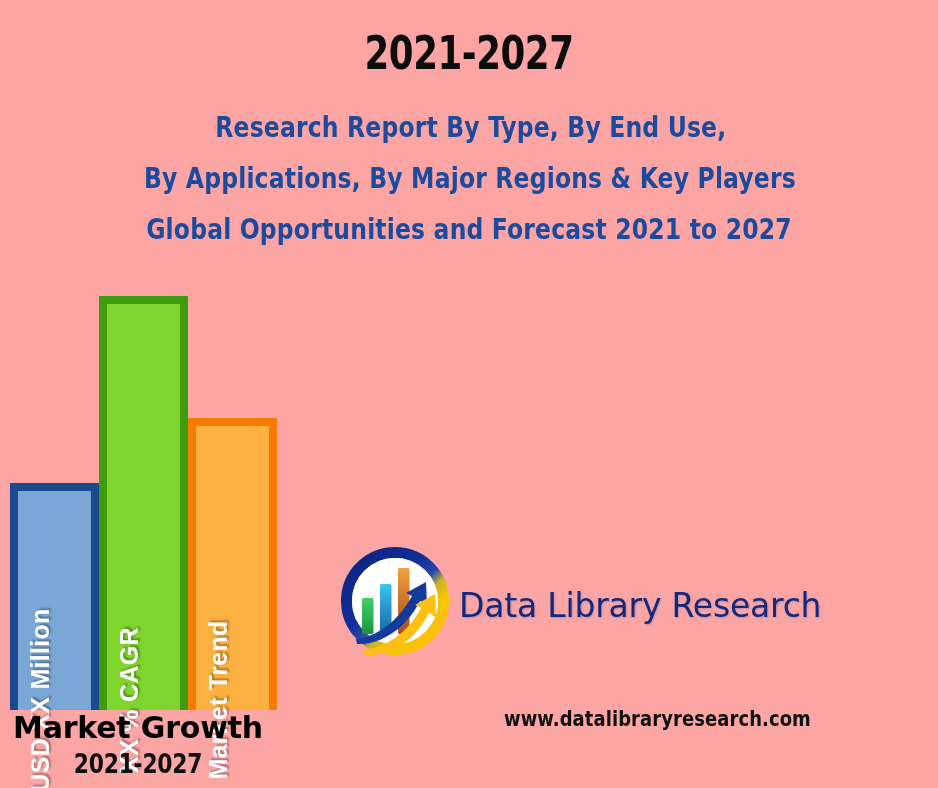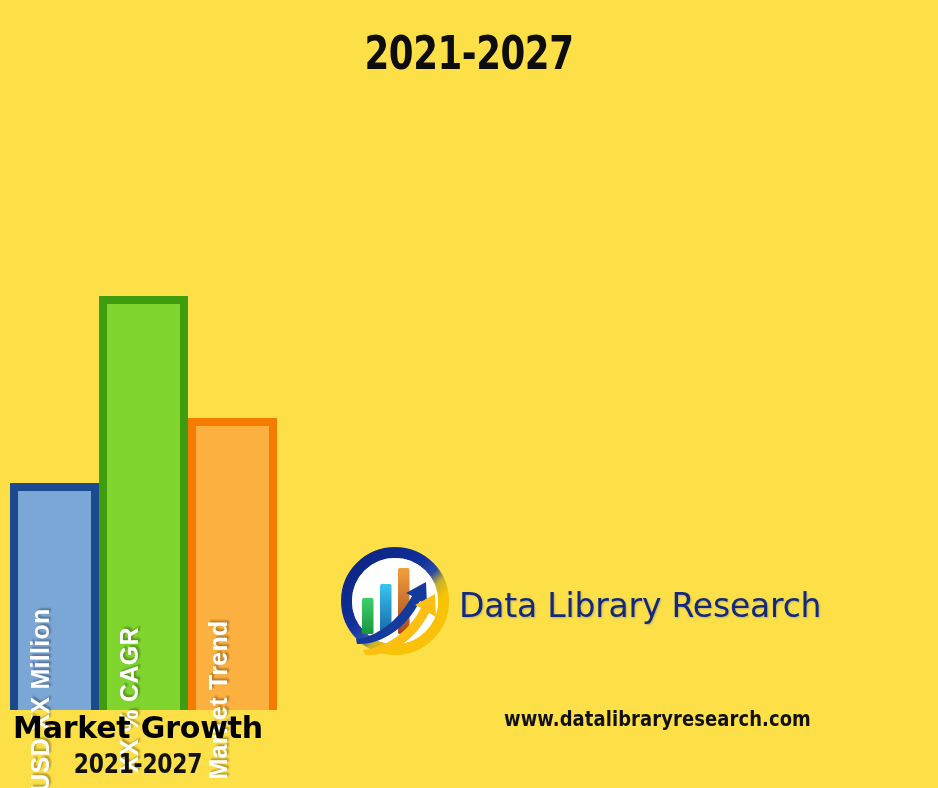--- a/index.html
+++ b/index.html
@@ -8,21 +8,21 @@
     padding: 0;
     background: #ffffff;
   }
   body {
     font-family: "Liberation Sans", sans-serif;
   }
   #canvas {
     position: relative;
     width: 938px;
     height: 788px;
-    background: #fde047;
+    background: #fca5a5;
     overflow: hidden;
   }
 
   
   .headline {
     position: absolute;
     left: 0;
     top: 26px;
     width: 938px;
     text-align: center;
@@ -162,20 +162,25 @@
     transform-origin: 0% 50%;
   }
 </style>
 </head>
 <body>
 
 <div id="canvas">
 
   <div class="headline">2021-2027</div>
 
+  <div class="subhead-block">
+    <div class="subhead l1">Research Report By Type, By End Use,</div>
+    <div class="subhead l2">By Applications, By Major Regions &amp; Key Players</div>
+    <div class="subhead l3">Global Opportunities and Forecast 2021 to 2027</div>
+  </div>
 
   <div id="chart">
 
     <div class="bar" id="bar-0" style="left: 10px; width: 89px; height: 227px; background: rgb(27, 74, 143);">
       <div class="inner" style="background: rgb(123, 167, 215);"></div>
       <div class="bar-label-wrap">
         <span class="bar-label" style="color: rgb(255, 255, 255);">USD XX Million</span>
       </div>
     </div>
 

